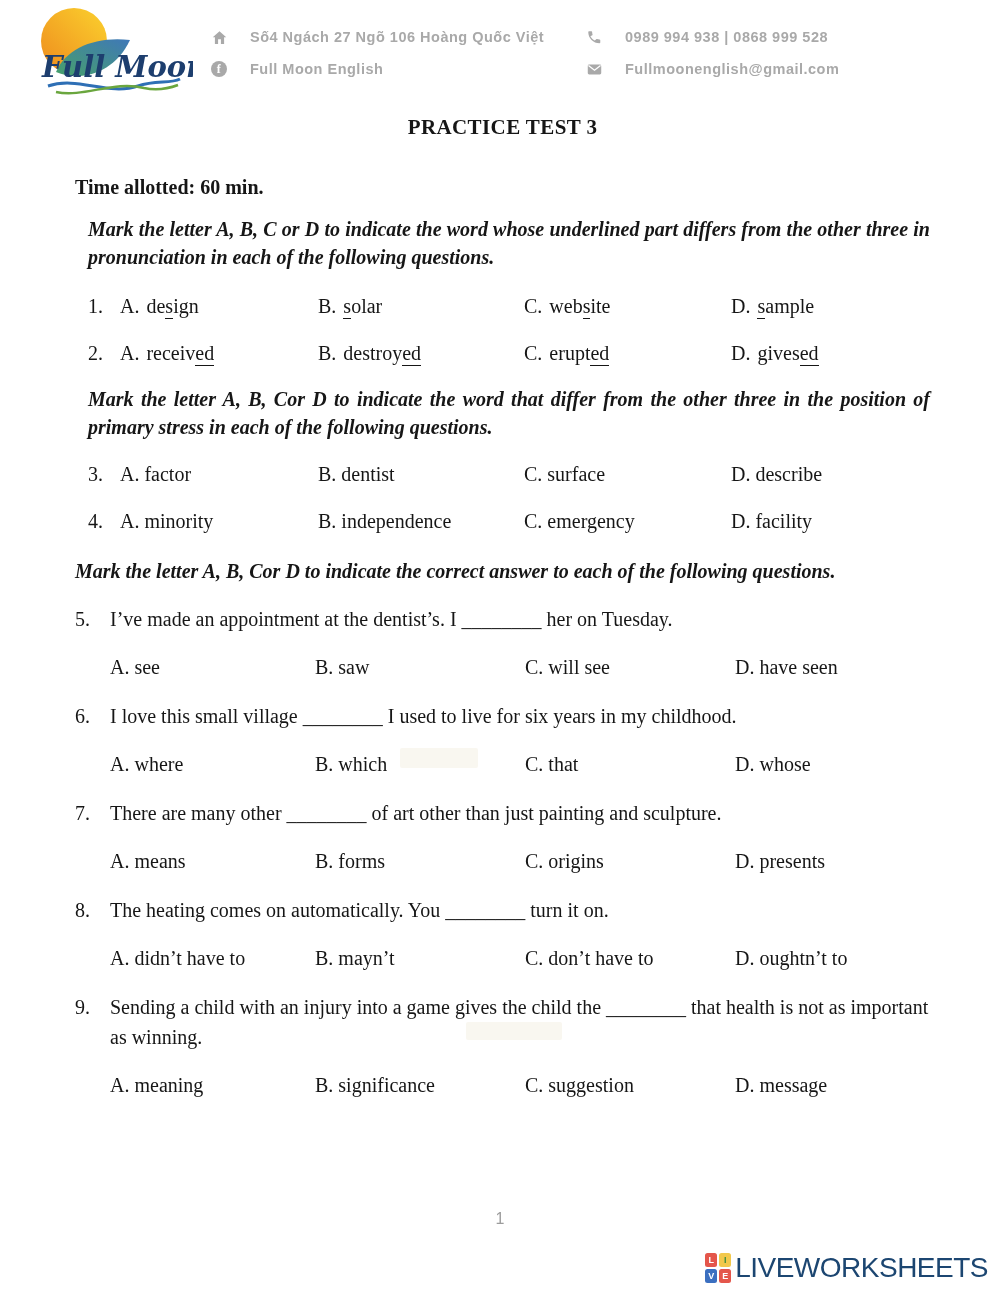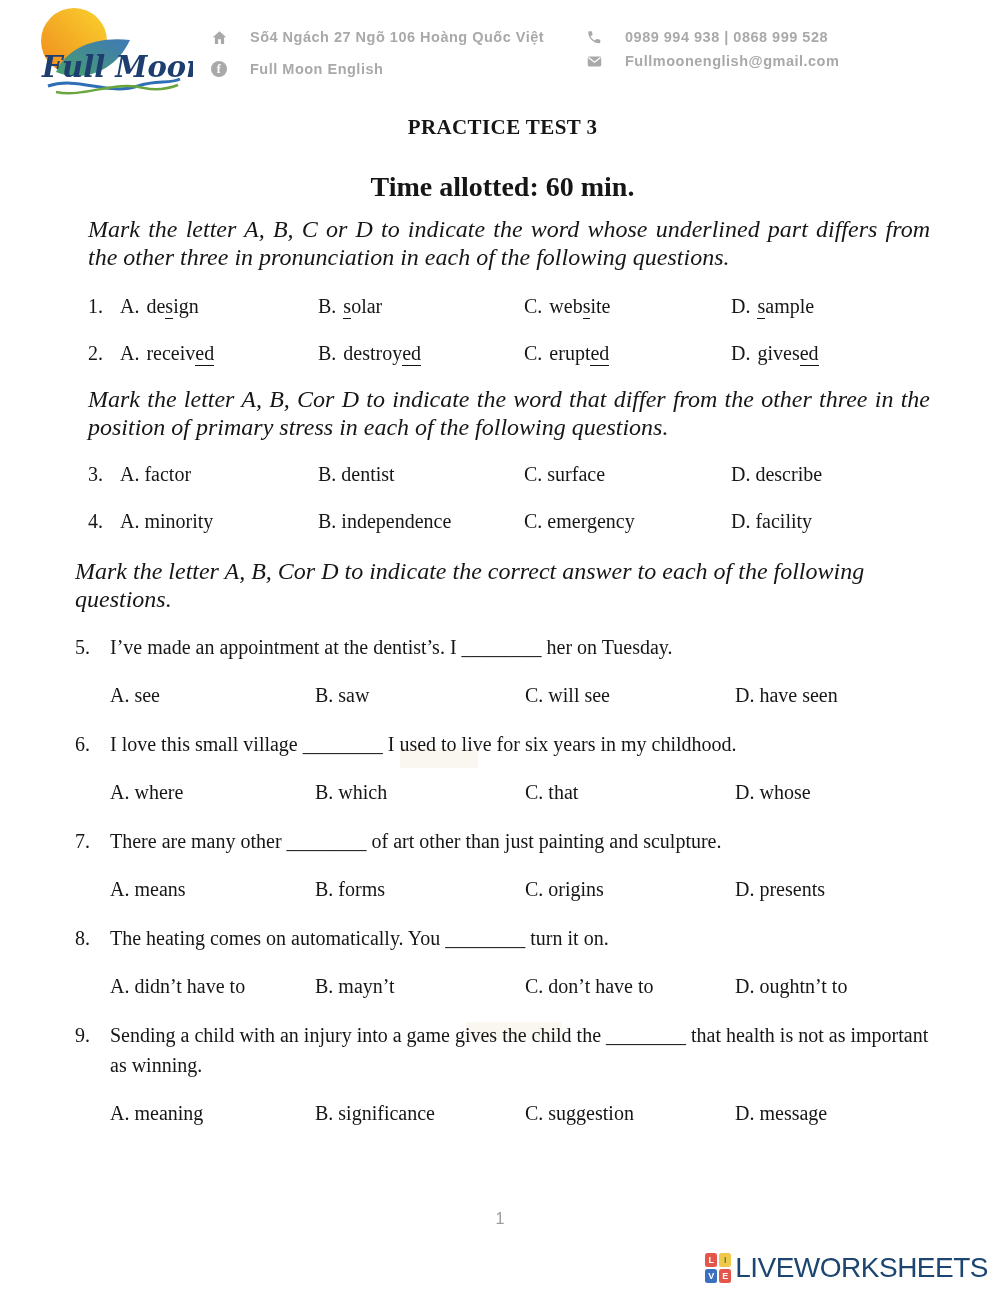--- a/index.html
+++ b/index.html
@@ -6,35 +6,35 @@
   .page{position:relative;width:1000px;height:1291px;background:#ffffff;overflow:hidden;
         font-family:"Liberation Serif",serif;color:#161616;margin:0 auto;}
 
   
   .letterhead{position:absolute;top:0;left:0;width:100%;height:100px;}
   .fm-logo{position:absolute;left:18px;top:2px;width:175px;height:96px;}
   .contact{position:absolute;display:flex;align-items:center;gap:22px;
            font-family:"Liberation Sans",sans-serif;font-size:14.5px;font-weight:600;
            letter-spacing:.5px;color:#a9a9a9;white-space:nowrap;}
   .c-home{left:210px;top:28px;} .c-fb{left:210px;top:60px;}
-  .c-phone{left:585px;top:28px;} .c-mail{left:585px;top:52px;}
+  .c-phone{left:585px;top:28px;} .c-mail{left:585px;top:60px;}
   .cicon{width:18px;height:18px;flex:none;display:inline-flex;align-items:center;justify-content:center;}
   .fb-circle{width:16px;height:16px;border-radius:50%;background:#a9a9a9;color:#fff;
              font-family:"Liberation Serif",serif;font-weight:bold;font-size:12px;line-height:16px;
              text-align:center;display:inline-block;}
 
   
   .ghost{position:absolute;background:#f4f1e4;opacity:.55;border-radius:2px;}
 
   
   .content{position:absolute;left:75px;top:112px;width:855px;}
   .doc-title{font-size:21px;font-weight:bold;text-align:center;letter-spacing:.4px;
              line-height:30px;margin:0 0 30px 0;}
-  .doc-subtitle{font-size:28px;font-weight:bold;text-align:center;line-height:30px;margin:0 0 13px 0;}
-  .instruction{font-size:24px;font-weight:normal;font-style:italic;line-height:28px;
+  .doc-subtitle{font-size:20px;font-weight:bold;text-align:left;line-height:30px;margin:0 0 13px 0;}
+  .instruction{font-size:20px;font-weight:bold;font-style:italic;line-height:28px;
                text-align:justify;margin:0 0 20px 13px;}
   .instr2{margin:16px 0 18px 13px;}
   .instr3{margin:21px 0 19px 0;text-align:left;}
 
   .q-row{font-size:20px;line-height:30px;margin:0 0 17px 13px;
          display:grid;grid-template-columns:32px 198px 206px 207px auto;}
   .q-row:last-of-type{margin-bottom:0;}
   .q-num{font-size:20px;}
   .opt{white-space:nowrap;}
   .opt-label{margin-right:7px;}

